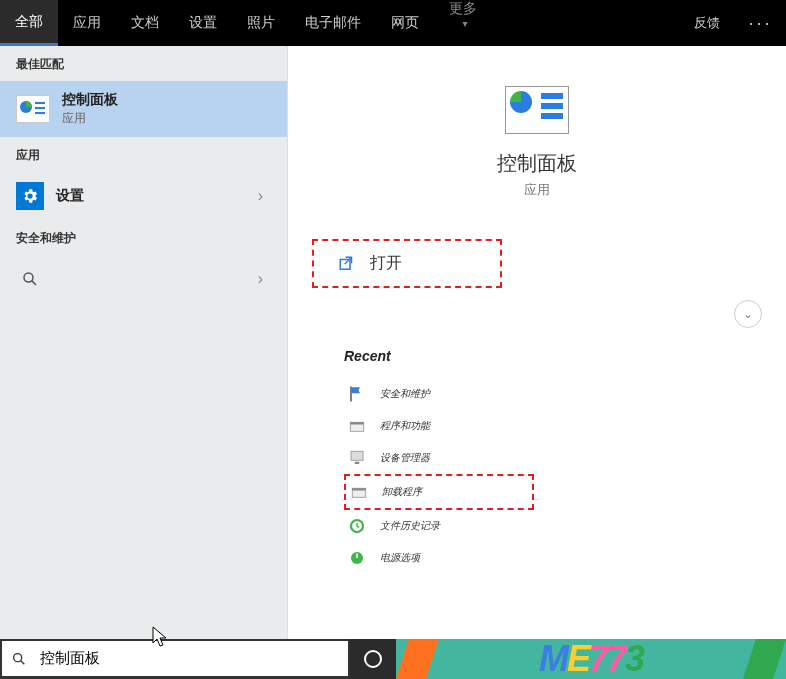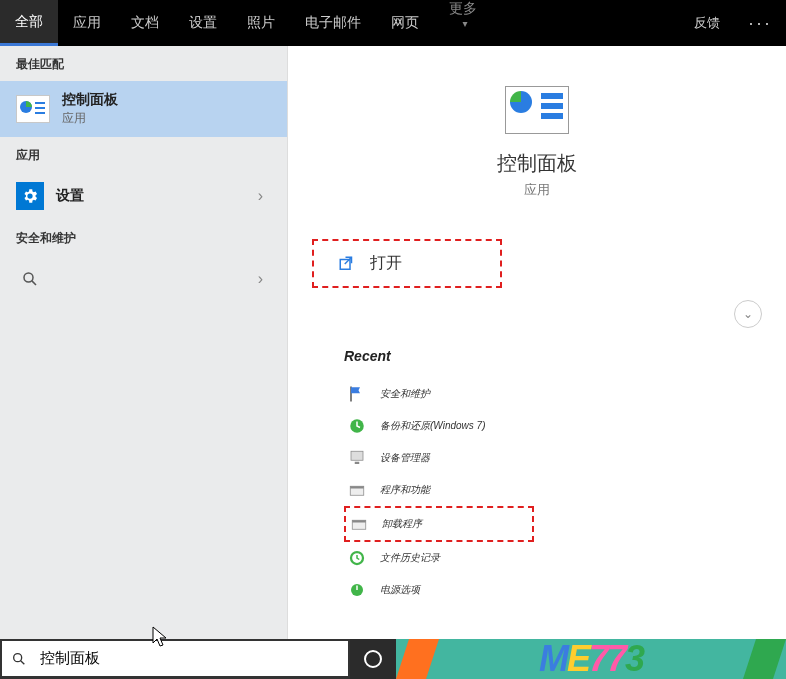--- a/index.html
+++ b/index.html
@@ -166,38 +166,31 @@
 
       <div class="recent-item">
         <span class="ric"><svg width="18" height="18" viewBox="0 0 24 24">
               <path d="M4 2v20" stroke="#555" stroke-width="2"></path>
               <path d="M4 3h12l-2 4 2 4H4z" fill="#3b7de0"></path>
             </svg></span>
         <span>安全和维护</span>
       </div>
       <div class="recent-item">
         <span class="ric"><svg width="18" height="18" viewBox="0 0 24 24">
-              <circle cx="12" cy="12" r="9" fill="#41b549"></circle>
-              <path d="M12 6v6l4 2" stroke="#fff" stroke-width="2" fill="none"></path>
-            </svg></span>
-        <span>备份和还原(Windows 7)</span>
+              <rect x="3" y="7" width="18" height="12" fill="#eee" stroke="#888"></rect>
+              <rect x="3" y="7" width="18" height="3" fill="#888"></rect>
+            </svg></span>
+        <span>程序和功能</span>
       </div>
       <div class="recent-item">
         <span class="ric"><svg width="18" height="18" viewBox="0 0 24 24">
               <rect x="4" y="3" width="16" height="12" fill="#ddd" stroke="#888"></rect>
               <rect x="9" y="17" width="6" height="3" fill="#888"></rect>
             </svg></span>
         <span>设备管理器</span>
-      </div>
-      <div class="recent-item">
-        <span class="ric"><svg width="18" height="18" viewBox="0 0 24 24">
-              <rect x="3" y="7" width="18" height="12" fill="#eee" stroke="#888"></rect>
-              <rect x="3" y="7" width="18" height="3" fill="#888"></rect>
-            </svg></span>
-        <span>程序和功能</span>
       </div>
       <div class="recent-item highlight-red" style="padding:7px 4px; width:190px">
         <span class="ric"><svg width="18" height="18" viewBox="0 0 24 24">
               <rect x="3" y="7" width="18" height="12" fill="#eee" stroke="#888"></rect>
               <rect x="3" y="7" width="18" height="3" fill="#888"></rect>
             </svg></span>
         <span>卸载程序</span>
       </div>
       <div class="recent-item">
         <span class="ric"><svg width="18" height="18" viewBox="0 0 24 24">

